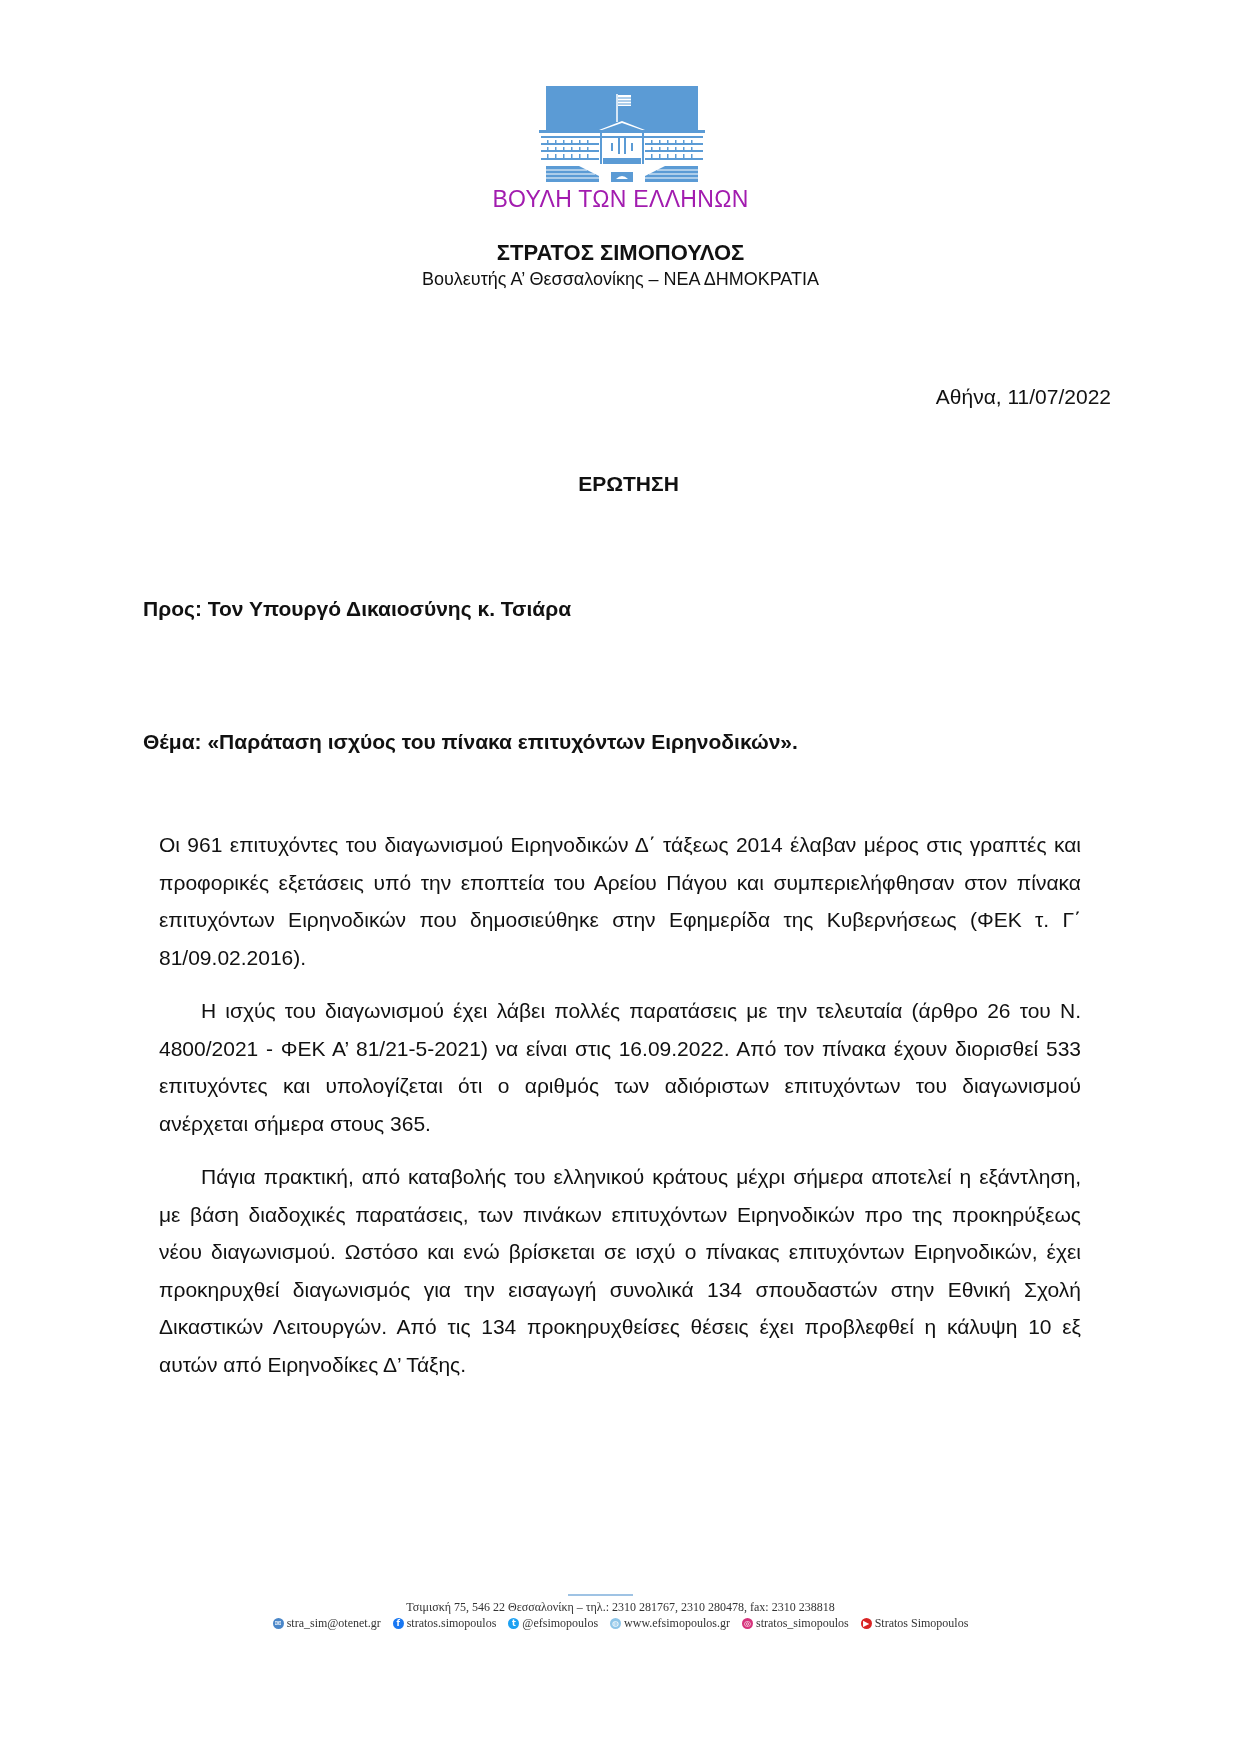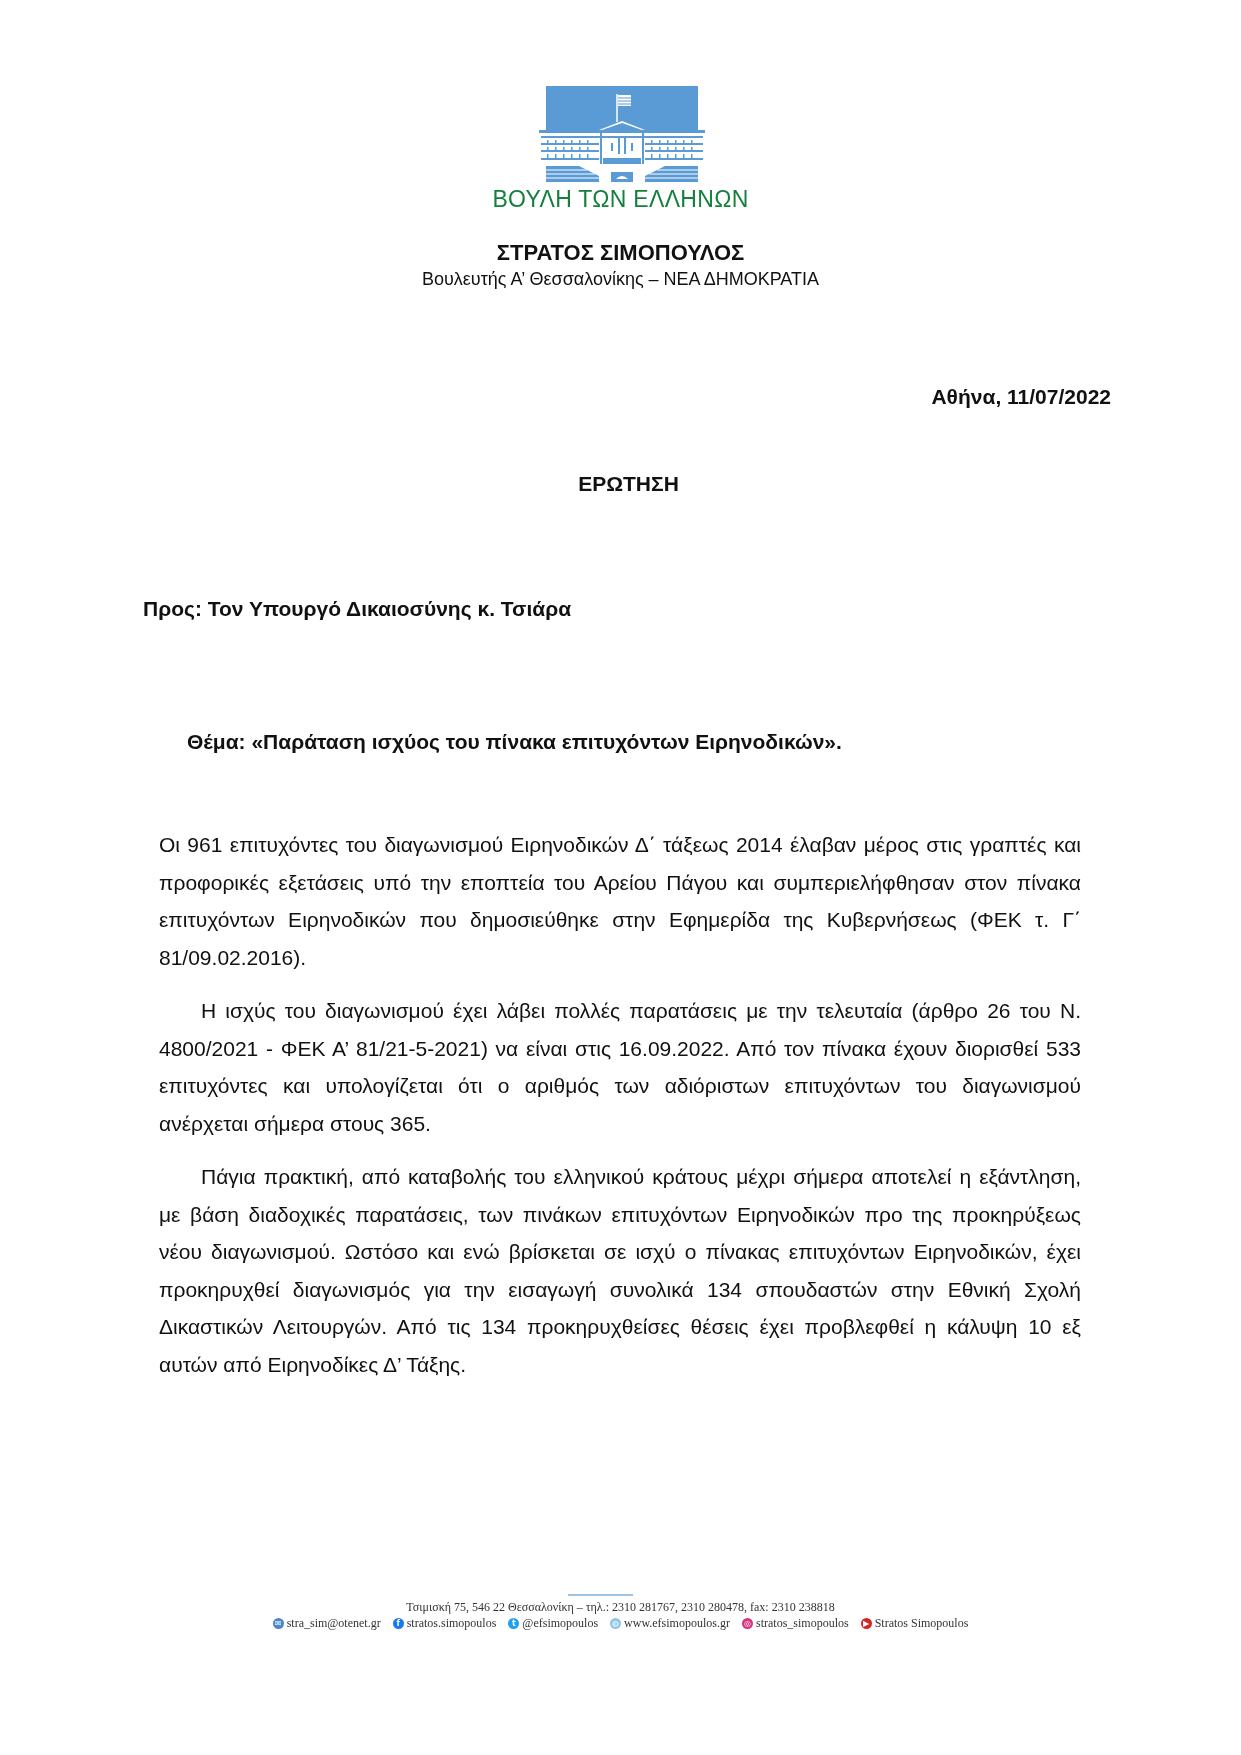--- a/index.html
+++ b/index.html
@@ -23,21 +23,21 @@
     height: 98px;
   }
   .parliament-name {
     position: absolute;
     left: 0;
     width: 1241px;
     top: 186px;
     text-align: center;
     font-size: 23px;
     letter-spacing: 0.3px;
-    color: #15803d;
+    color: #a21caf;
   }
   .mp-name {
     position: absolute;
     left: 0;
     width: 1241px;
     top: 240px;
     text-align: center;
     font-size: 22px;
     font-weight: bold;
   }
@@ -47,21 +47,21 @@
     width: 1241px;
     top: 269px;
     text-align: center;
     font-size: 18px;
   }
   .date {
     position: absolute;
     right: 130px;
     top: 385px;
     font-size: 21px;
-    font-weight: bold;
+    font-weight: normal;
   }
   .doc-type {
     position: absolute;
     left: 8px;
     width: 1241px;
     top: 472px;
     text-align: center;
     font-size: 21px;
     font-weight: bold;
   }
@@ -71,21 +71,20 @@
     top: 597px;
     font-size: 21px;
     font-weight: bold;
   }
   .subject {
     position: absolute;
     left: 143px;
     top: 730px;
     font-size: 21px;
     font-weight: bold;
-    margin-left: 44px;
   }
   .body-text {
     position: absolute;
     left: 143px;
     top: 810px;
     width: 954px;
     font-size: 21px;
     line-height: 37.5px;
     text-align: justify;
   }

